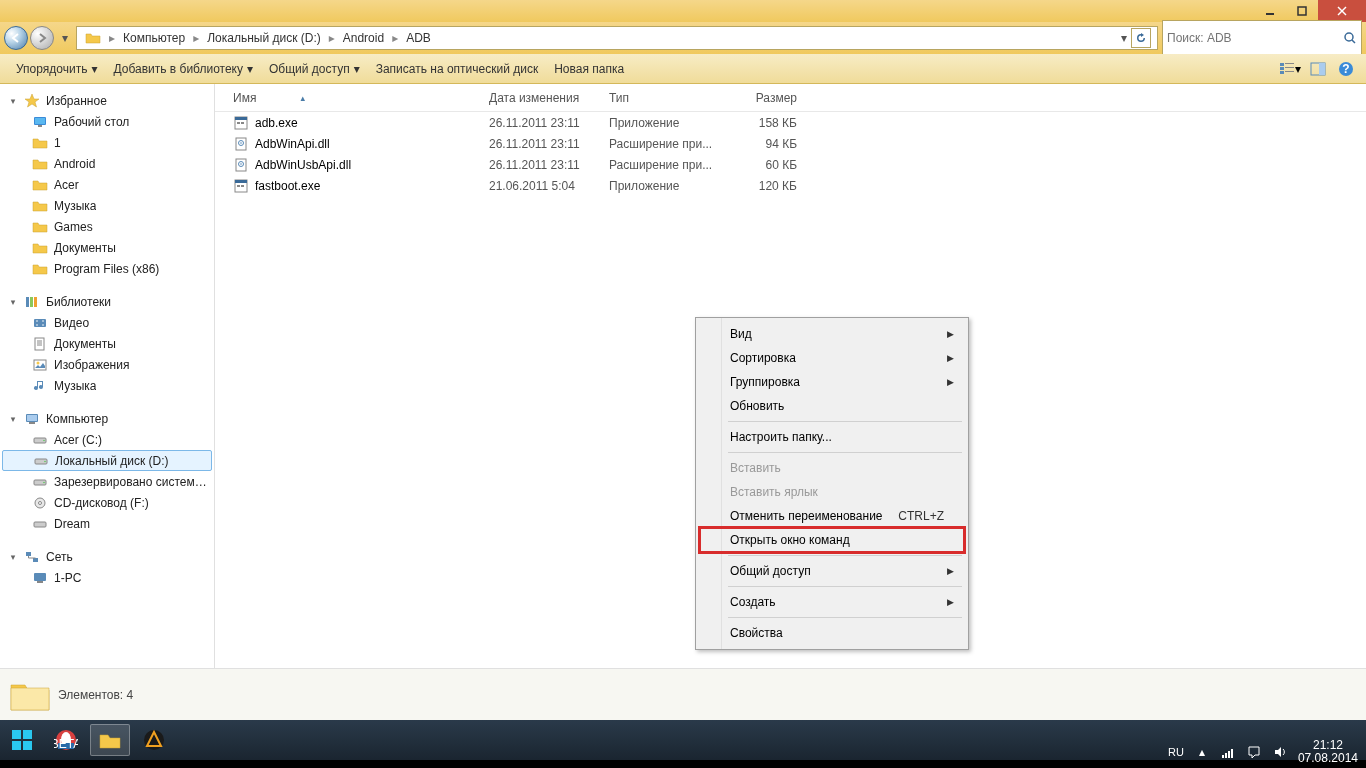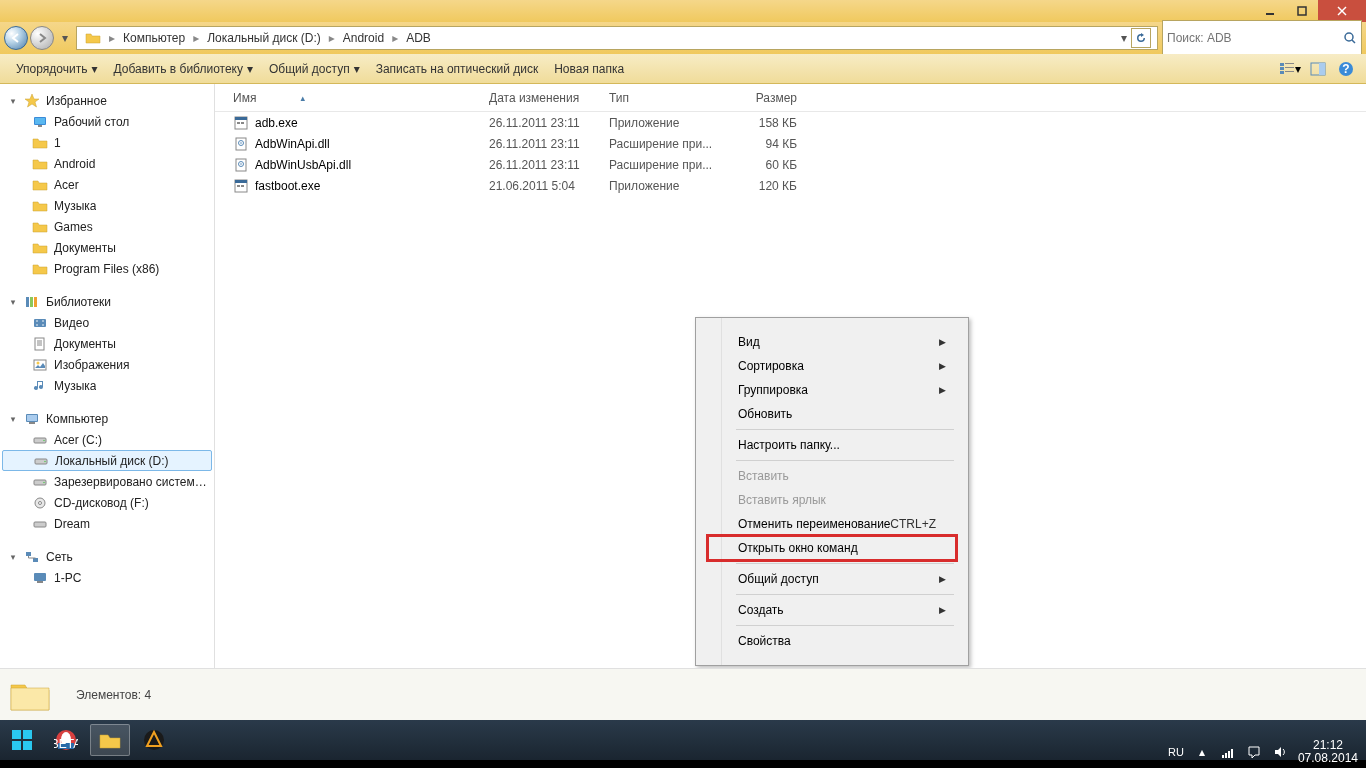--- a/index.html
+++ b/index.html
@@ -59,31 +59,31 @@
 .sort-arrow { color:#4a7ca8; font-size:9px; margin-left:40px; }
 .rows { flex: 1; position: relative; }
 .row { display: flex; align-items: center; padding: 2px 0 2px 18px; height: 21px; }
 .row .cell-name { width: 256px; display: flex; align-items: center; gap: 6px; }
 .row .cell-date { width: 120px; color: #555; }
 .row .cell-type { width: 118px; color: #555; white-space: nowrap; overflow: hidden; text-overflow: ellipsis; }
 .row .cell-size { width: 70px; color: #555; text-align: right; }
 .file-icon { width: 16px; height: 16px; flex-shrink: 0; }
 
 
-.context-menu { position: absolute; left: 480px; top: 205px; width: 274px; background: #f0f0f0; border: 1px solid #a0a0a0; box-shadow: 2px 2px 4px rgba(0,0,0,0.25); padding: 12px; }
+.context-menu { position: absolute; left: 480px; top: 205px; width: 274px; background: #f0f0f0; border: 1px solid #a0a0a0; box-shadow: 2px 2px 4px rgba(0,0,0,0.25); padding: 4px; }
 .context-menu .mi { height: 24px; display: flex; align-items: center; padding: 0 28px 0 30px; position: relative; }
 .context-menu .mi.disabled { color: #999; }
 .context-menu .mi .arrow { position: absolute; right: 10px; font-size: 9px; color: #333; }
 .context-menu .mi .shortcut { position: absolute; right: 20px; color: #333; }
 .context-menu .sep { height: 1px; background: #d0d0d0; margin: 3px 2px 3px 28px; }
 .context-menu .mi.highlighted { outline: 3px solid #d82c2c; outline-offset: -1px; }
 .context-menu .gutter { position:absolute; left:0; top:0; bottom:0; width:26px; background:#f0f0f0; border-right:1px solid #e0e0e0; }
 
 
-.statusbar { height: 52px; border-top: 1px solid #e0e0e0; background: #f7f7f2; display: flex; align-items: center; padding: 4px 8px; gap: 24px; }
+.statusbar { height: 52px; border-top: 1px solid #e0e0e0; background: #f7f7f2; display: flex; align-items: center; padding: 4px 8px; gap: 6px; }
 .statusbar .big-folder { width: 44px; height: 40px; }
 .statusbar .text { color: #444; }
 
 
 .taskbar { width: 1366px; height: 40px; background: linear-gradient(to bottom, #2a3a4a, #1a2530); display: flex; align-items: center; padding: 0 0; color: #fff; }
 .start { width: 44px; height: 38px; display: flex; align-items: center; justify-content: center; }
 .task-icon { width: 40px; height: 32px; margin: 0 2px; border: 1px solid transparent; border-radius: 2px; display: flex; align-items: center; justify-content: center; }
 .task-icon.active { background: rgba(255,255,255,0.15); border-color: rgba(255,255,255,0.3); }
 .tray { margin-left: auto; display: flex; align-items: center; gap: 10px; padding-right: 8px; margin-top: 24px; }
 .tray .lang { font-size: 11px; }

